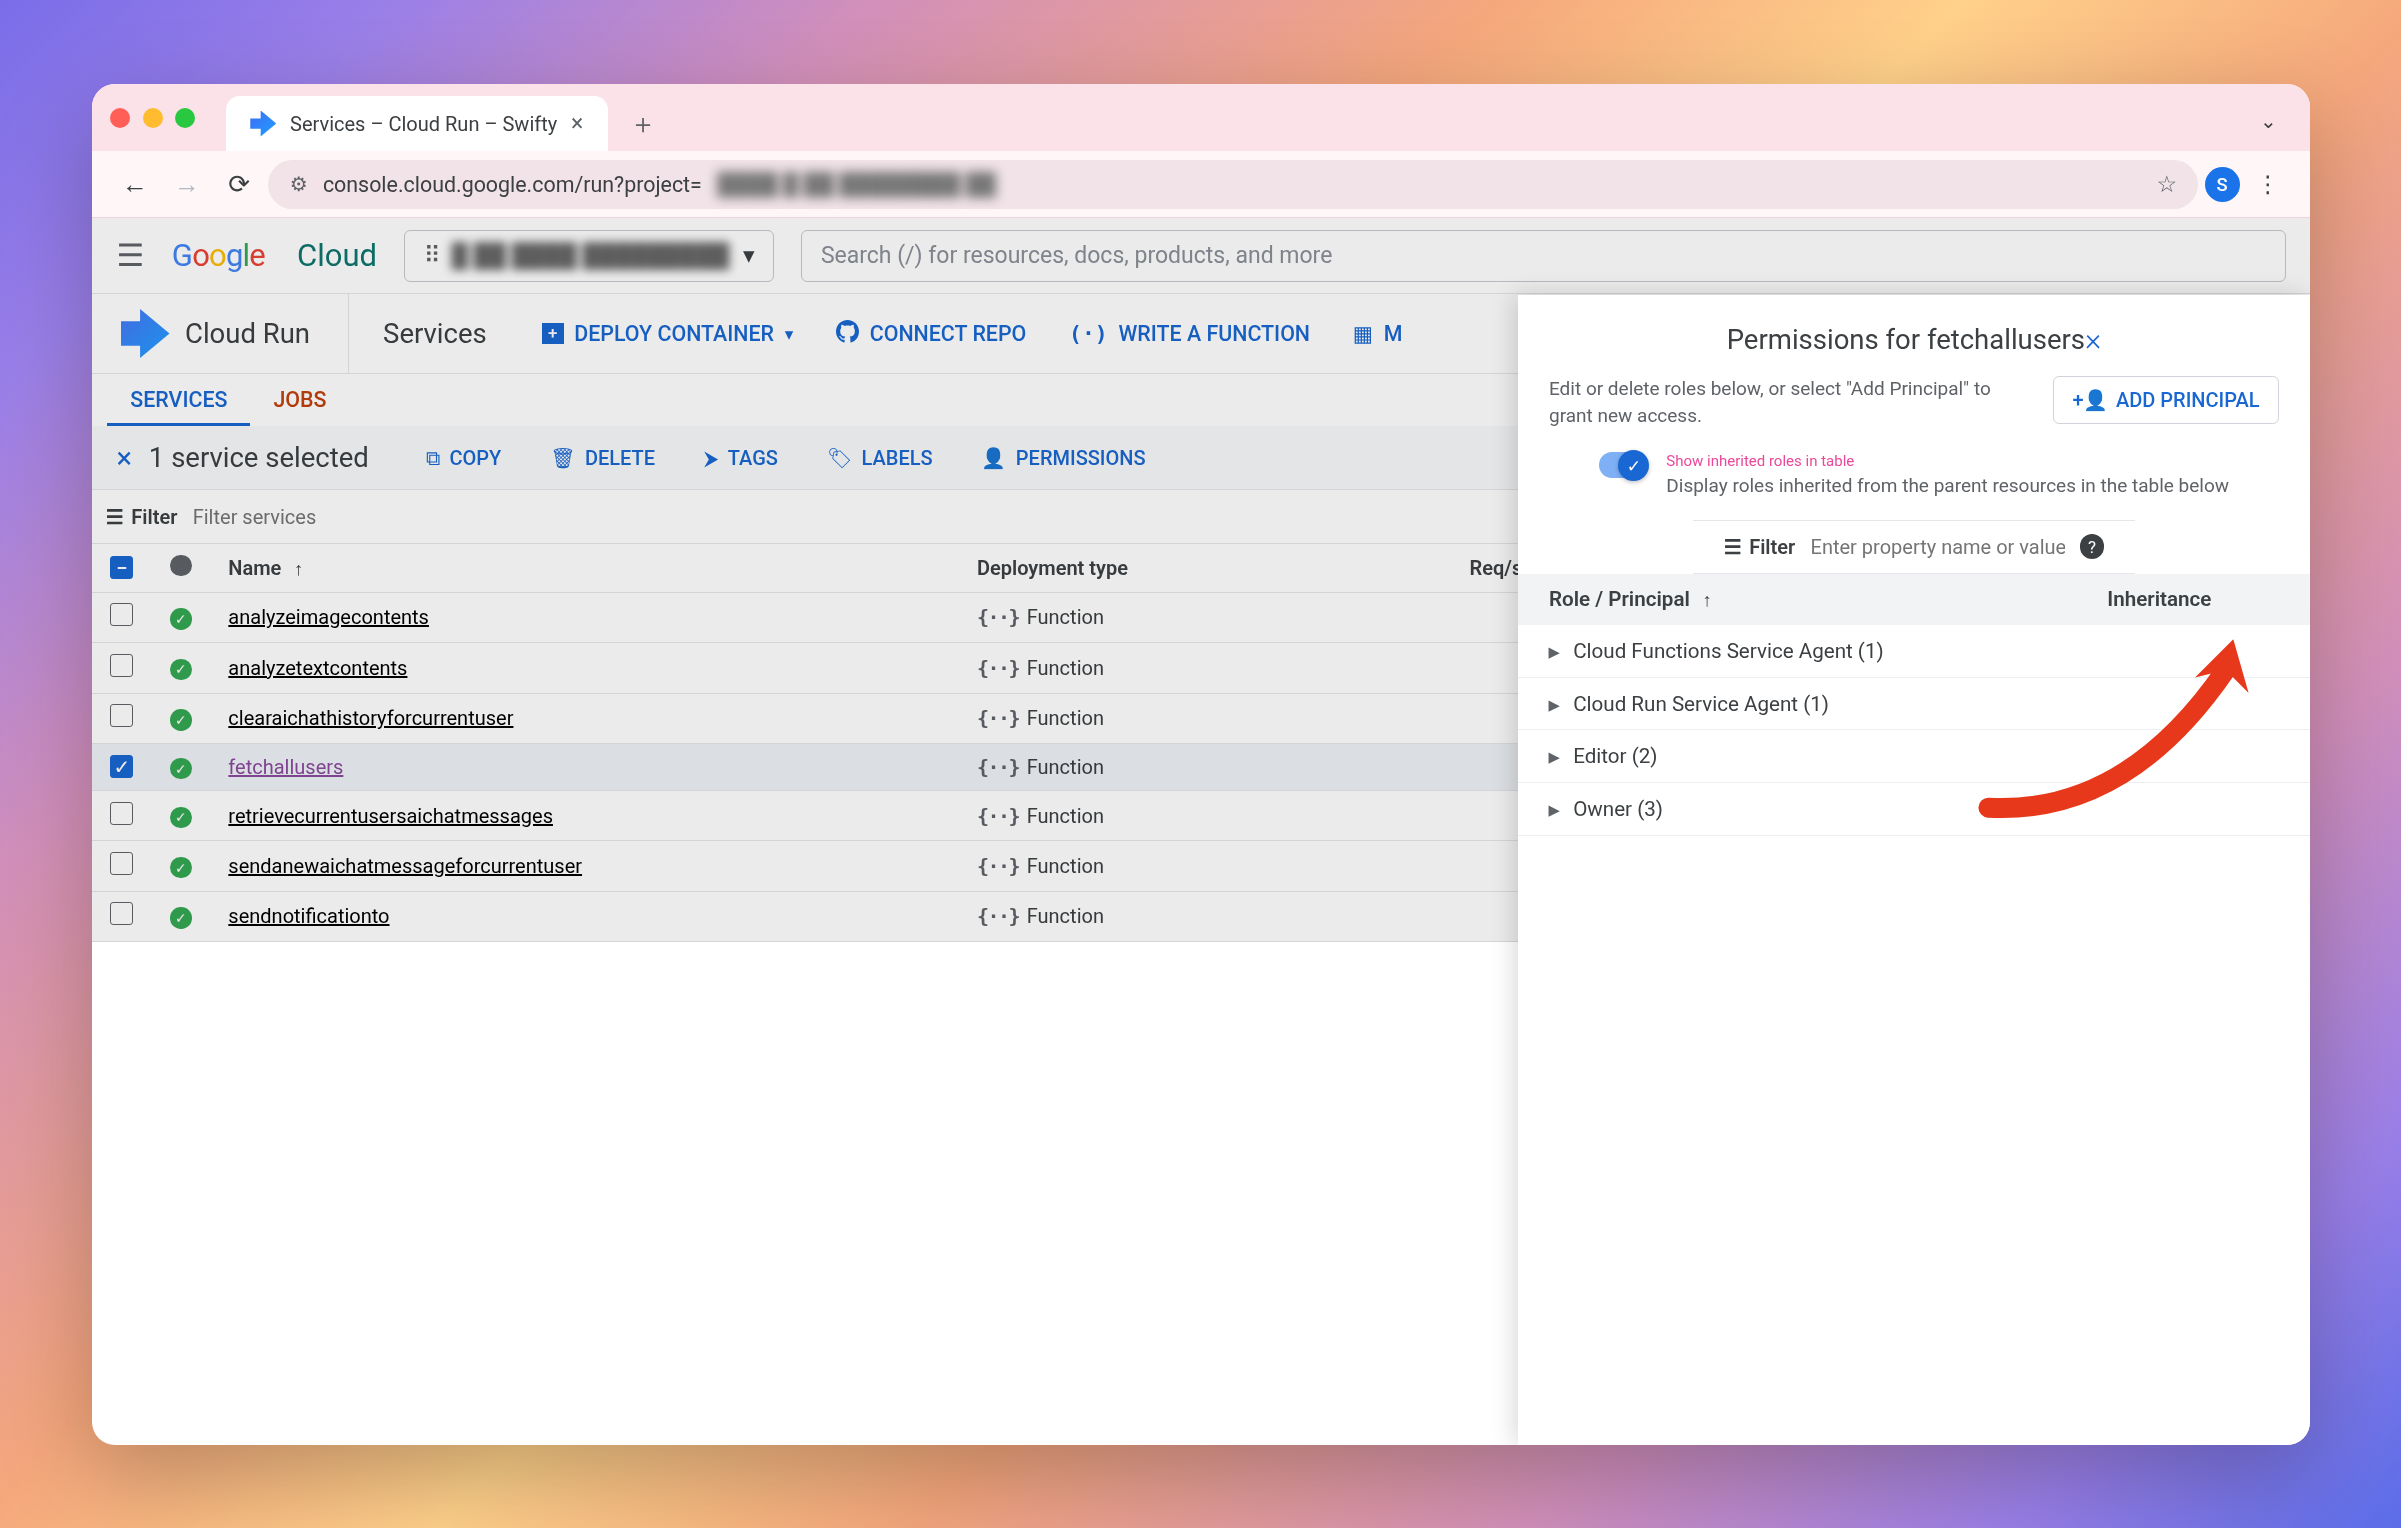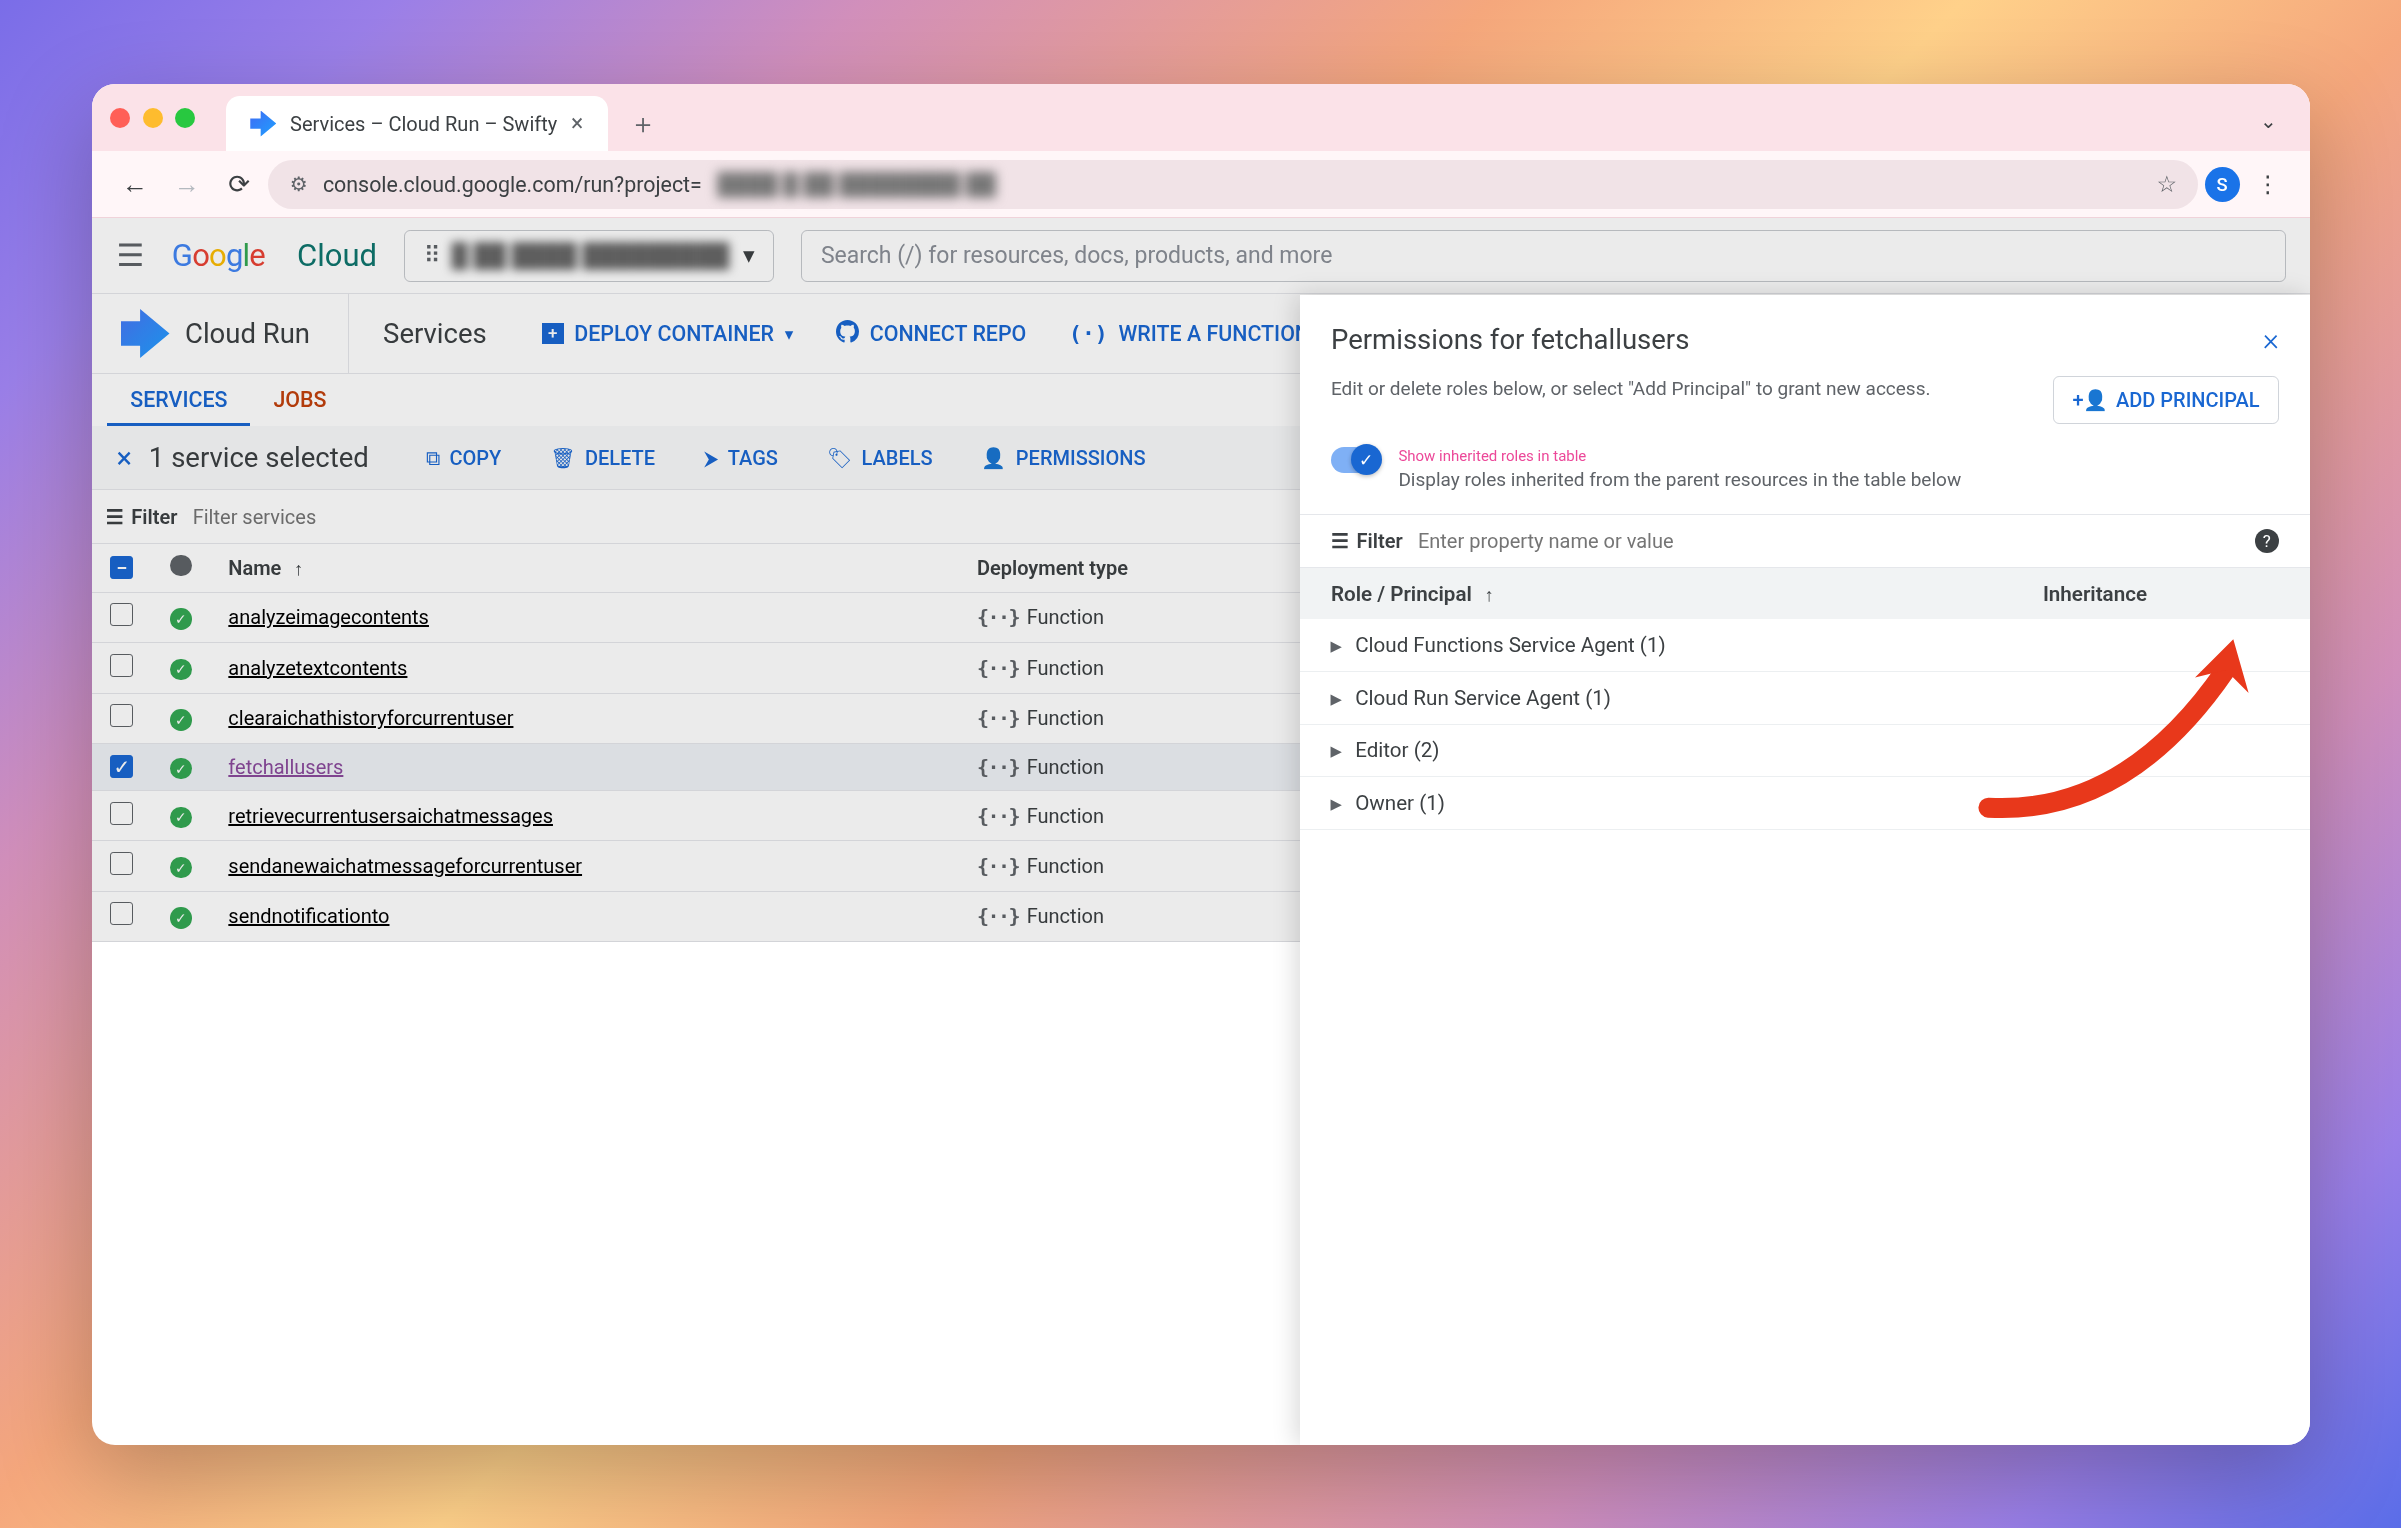--- a/index.html
+++ b/index.html
@@ -273,25 +273,25 @@
   .dimoverlay {
     position:absolute; inset:0;
     background: rgba(0,0,0,0.08);
     pointer-events: none;
   }
 
   
   .panel {
     position:absolute;
     right:0; top: 211px;
-    width: 1010px;
+    width: 792px;
     bottom: 0;
     background:#fff;
     box-shadow: -4.6px 0 23px rgba(0,0,0,0.15);
-    display:flex; flex-direction:column;
+    display:flex; flex-direction:column;align-items:center;
   }
   .panelhead {
     padding: 26px 31px 15.3px 31px;
     display:flex; align-items:center;
   }
   .panelhead .ptitle { font-size: 27.5px; color:#3c4043; }
   .panelhead .pclose {
     margin-left:auto;
     color:#1967d2; font-size: 31px; font-weight:300;
     cursor:pointer;
@@ -638,21 +638,21 @@
           </tr>
           <tr>
             <td><span class="expand">▸</span><span>Cloud Run Service Agent (1)</span></td>
             <td></td>
           </tr>
           <tr>
             <td><span class="expand">▸</span><span>Editor (2)</span></td>
             <td></td>
           </tr>
           <tr>
-            <td><span class="expand">▸</span><span>Owner (1)</span></td>
+            <td><span class="expand">▸</span><span>Owner (3)</span></td>
             <td></td>
           </tr>
         </tbody>
     </table>
 
     <div class="redarrow">
       <svg viewBox="0 0 380 260">
         <path d="M 20 240 Q 200 250 330 60" stroke="#e8381b" stroke-width="26" fill="none" stroke-linecap="round"></path>
         <path d="M 330 60 L 290 70 L 340 20 L 360 90 Z" fill="#e8381b"></path>
       </svg>

